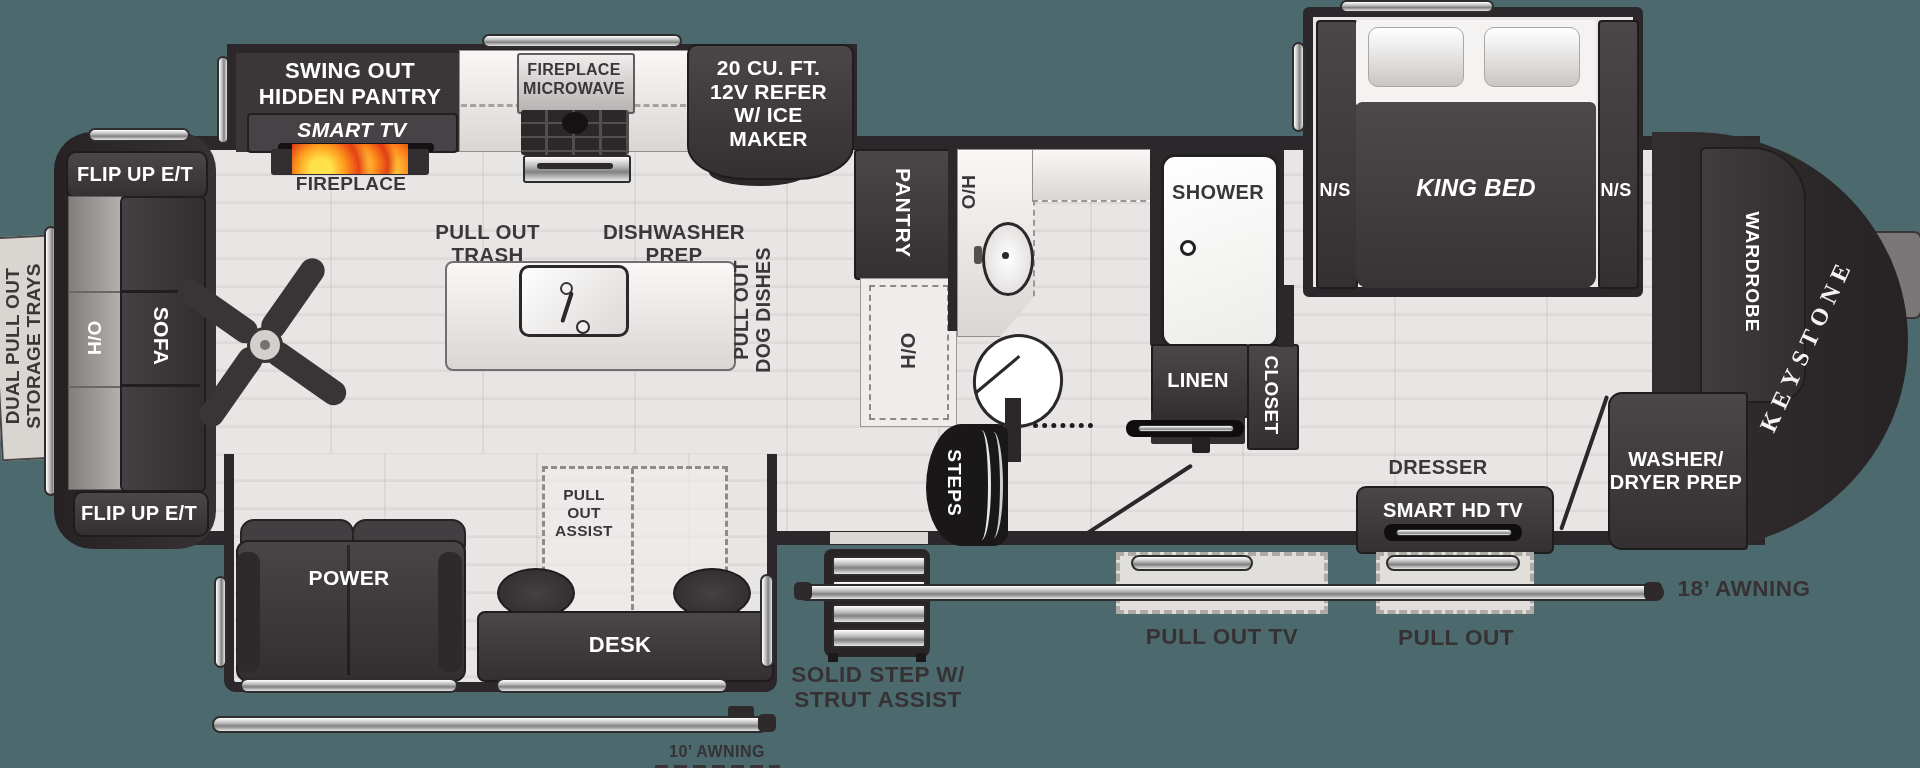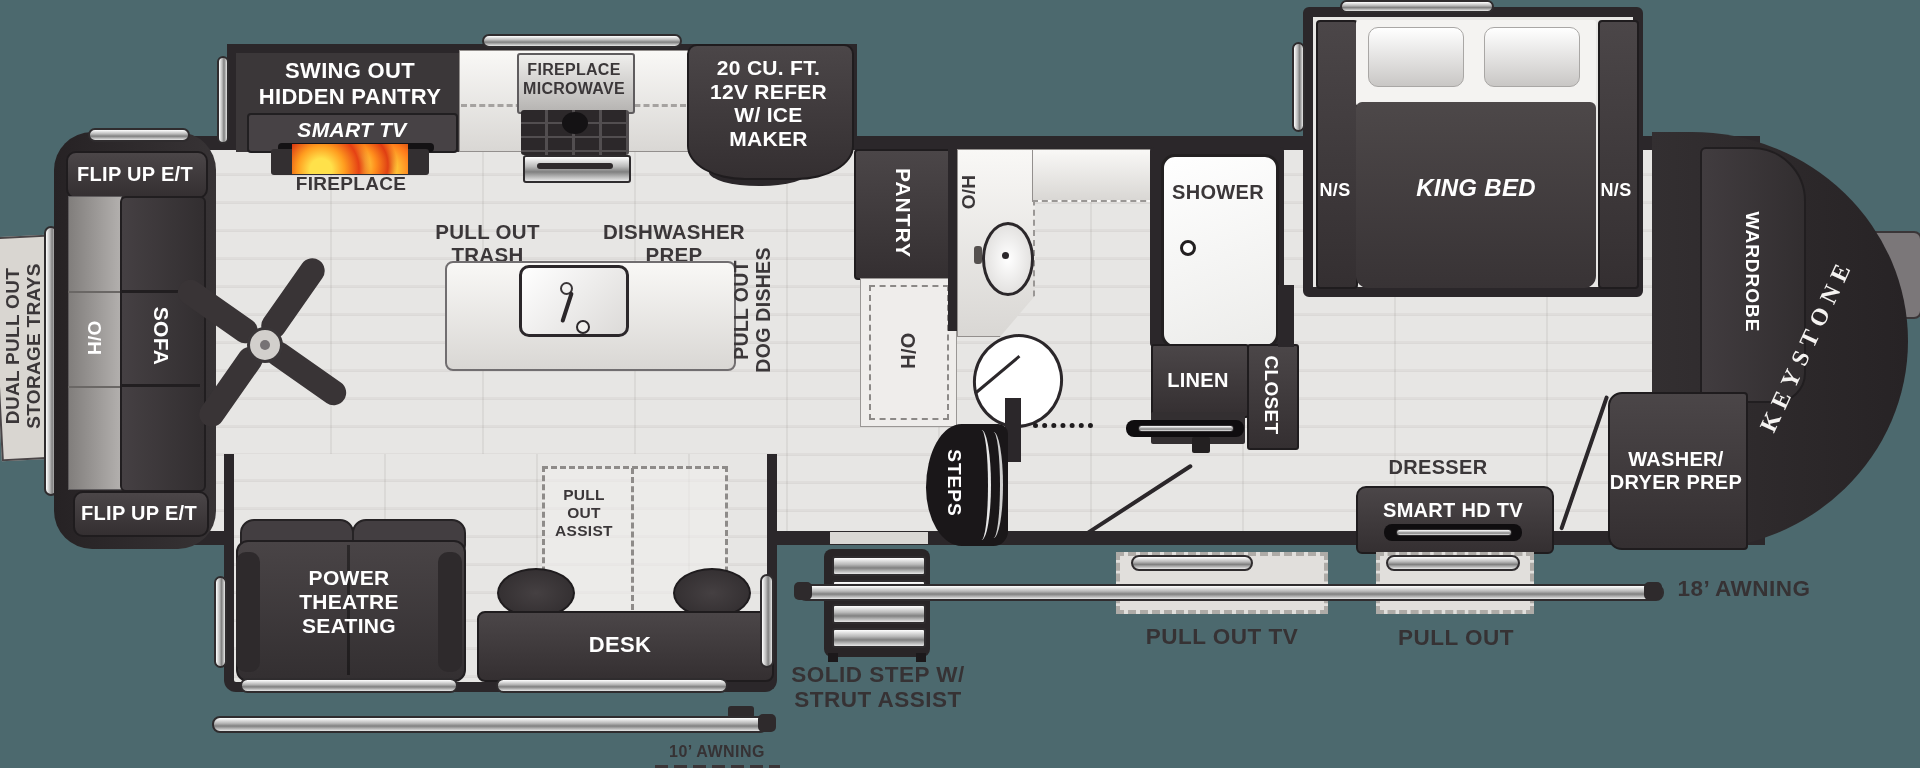--- a/index.html
+++ b/index.html
@@ -196,21 +196,20 @@
 
   <div class="p floor" style="left:224px;top:454px;width:553px;height:238px;border:10px solid #2b272a;border-top:none;border-radius:0 0 12px 12px;box-sizing:border-box;"></div>
   <div class="p" style="left:240px;top:519px;width:110px;height:36px;background:#433e41;border:2px solid #262325;border-radius:14px;"></div>
   <div class="p" style="left:352px;top:519px;width:110px;height:36px;background:#433e41;border:2px solid #262325;border-radius:14px;"></div>
   <div class="p" style="left:236px;top:540px;width:226px;height:138px;background:linear-gradient(180deg,#494446,#332f31);border:2px solid #211e20;border-radius:12px;"></div>
   <div class="p" style="left:236px;top:552px;width:24px;height:120px;background:#2e2a2c;border-radius:10px;"></div>
   <div class="p" style="left:438px;top:552px;width:24px;height:120px;background:#2e2a2c;border-radius:10px;"></div>
   <div class="p" style="left:347px;top:545px;width:3px;height:130px;background:rgba(0,0,0,.4);"></div>
   <div class="p lw" style="left:254px;top:566px;width:190px;font-size:21px;line-height:24px;">
       <span>POWER</span>
-      <span>THEATRE SEATING</span>
   </div>
 
   <div class="p" style="left:542px;top:466px;width:180px;height:146px;border:3px dashed #8e8b89;background:rgba(240,239,237,.6);"></div>
   <div class="p" style="left:631px;top:468px;width:0;height:142px;border-left:3px dashed #8e8b89;"></div>
   <div class="p ld" style="left:548px;top:486px;width:72px;font-size:15.5px;line-height:18px;">
       <span>PULL</span>
       <span>OUT</span>
       <span>ASSIST</span>
   </div>
   <div class="p" style="left:515px;top:606px;width:38px;height:14px;background:#b5b2b0;border:1px solid #6f6c6a;"></div>

